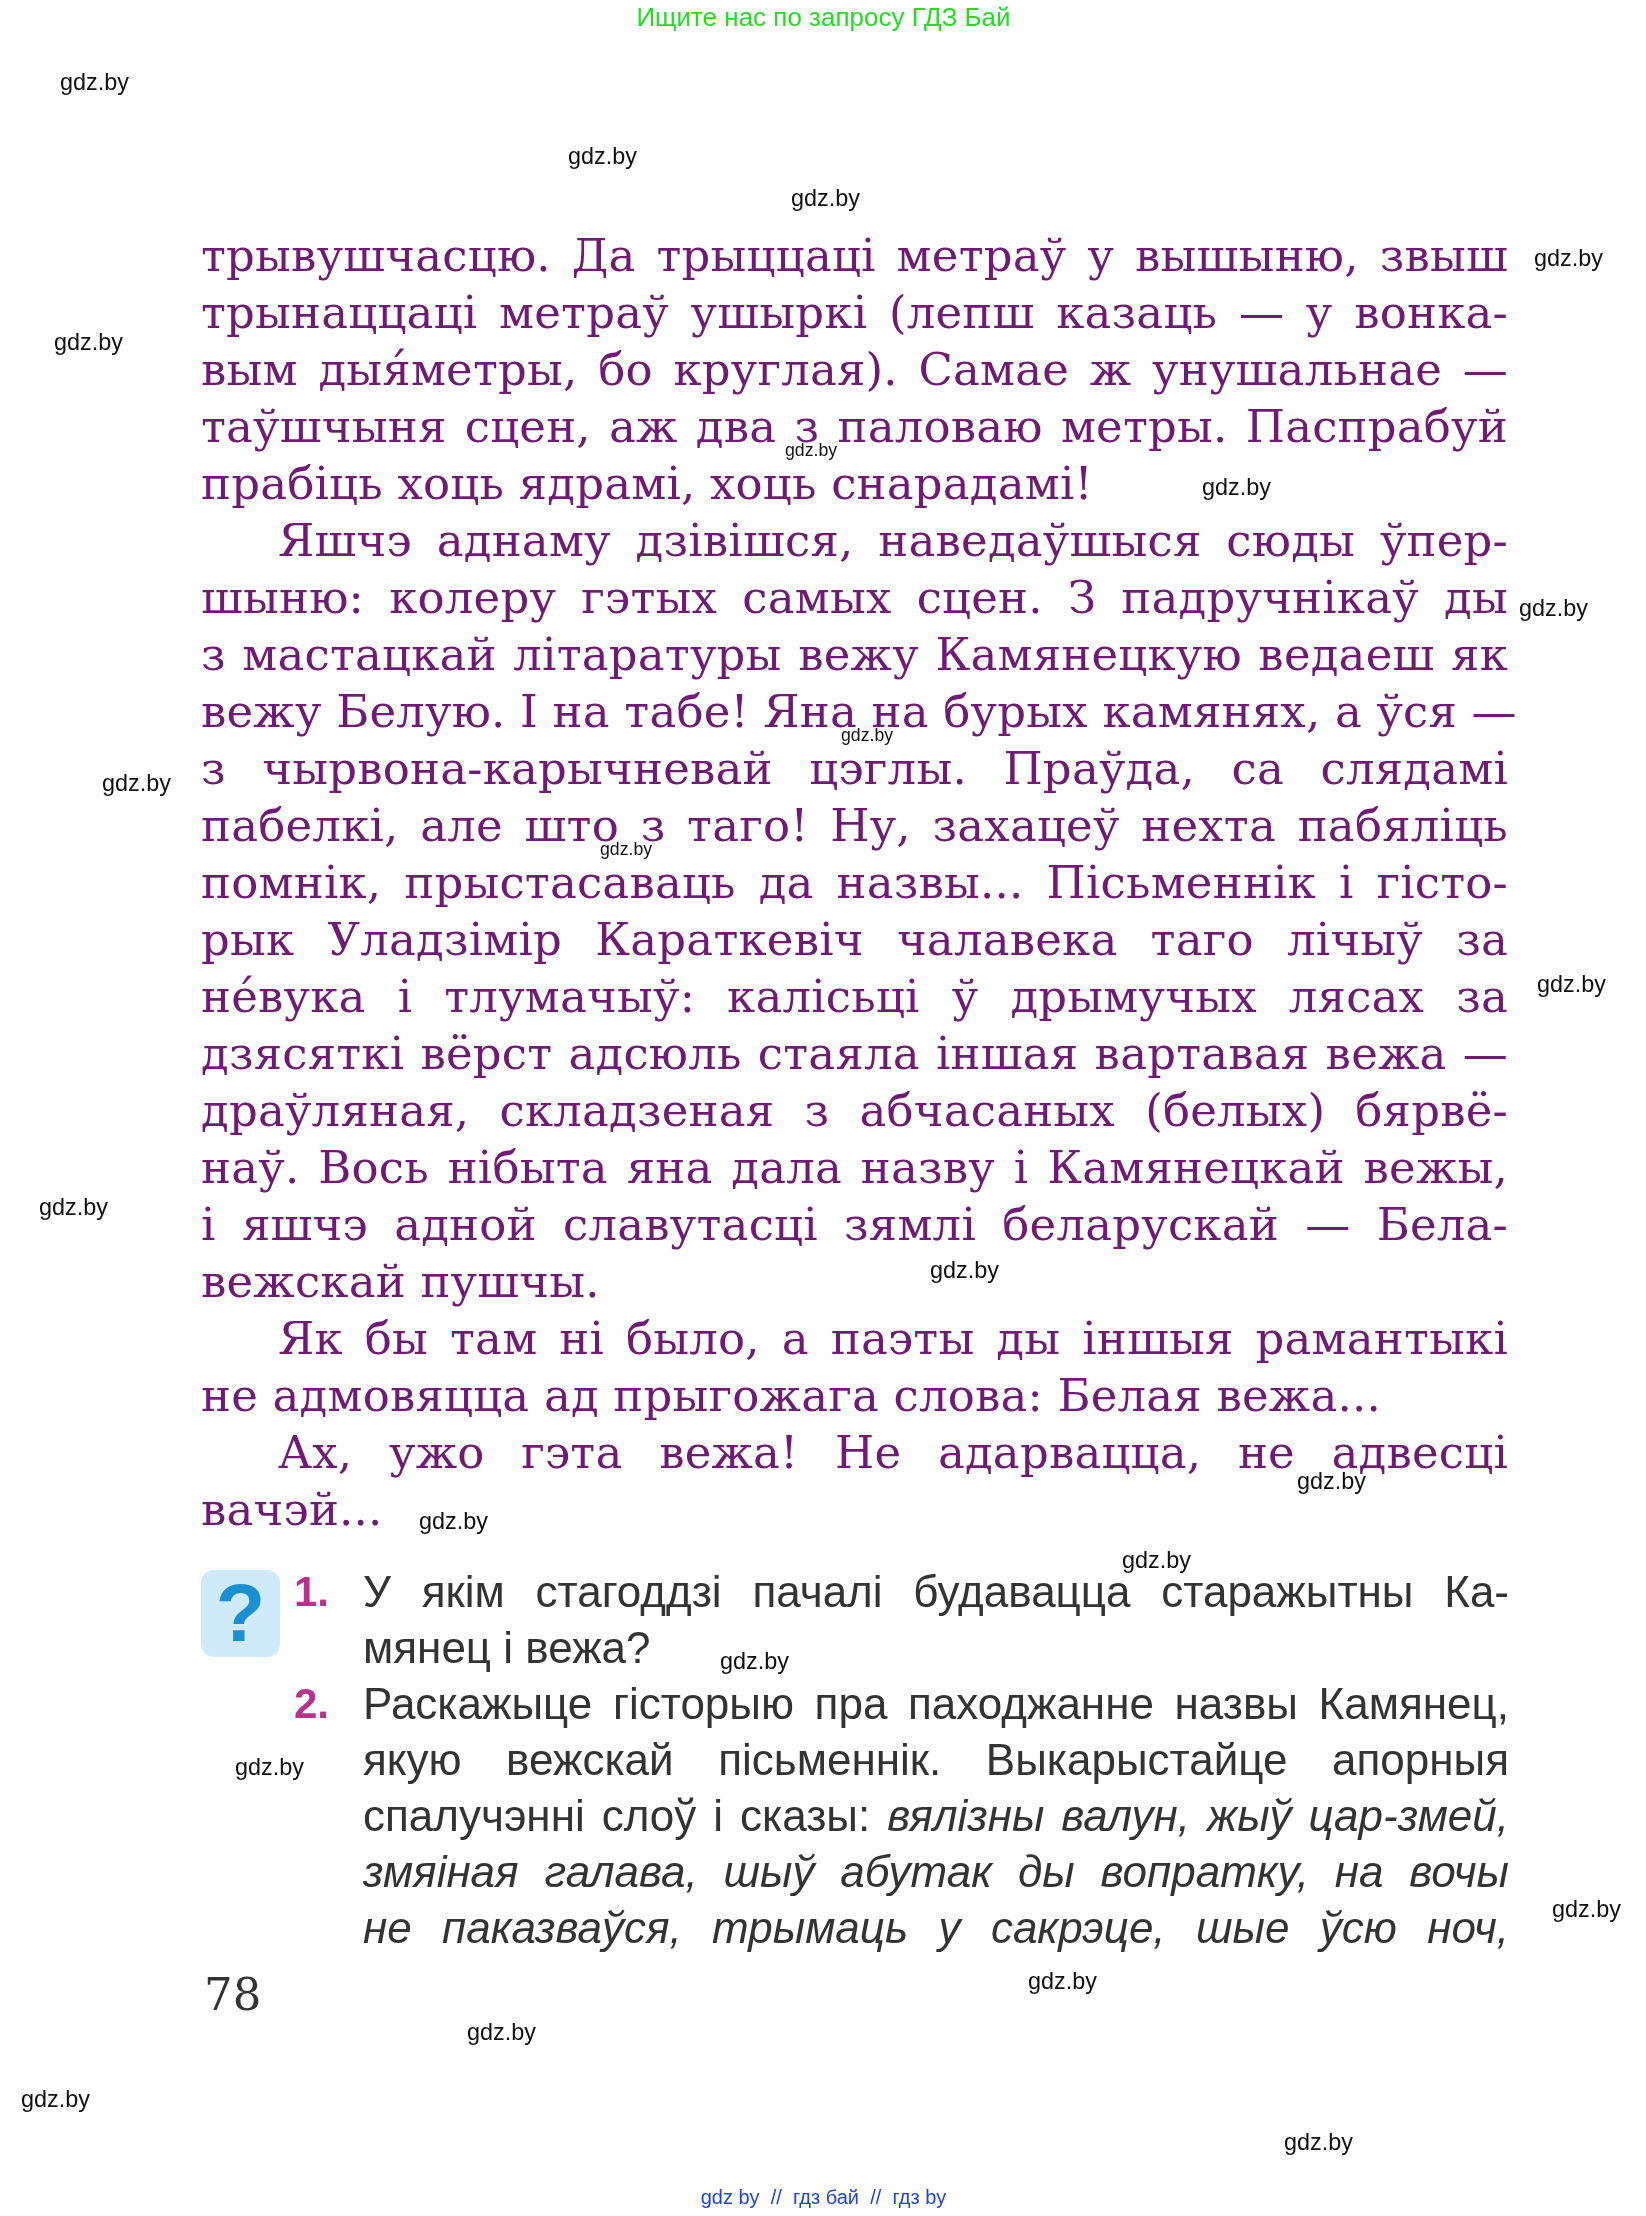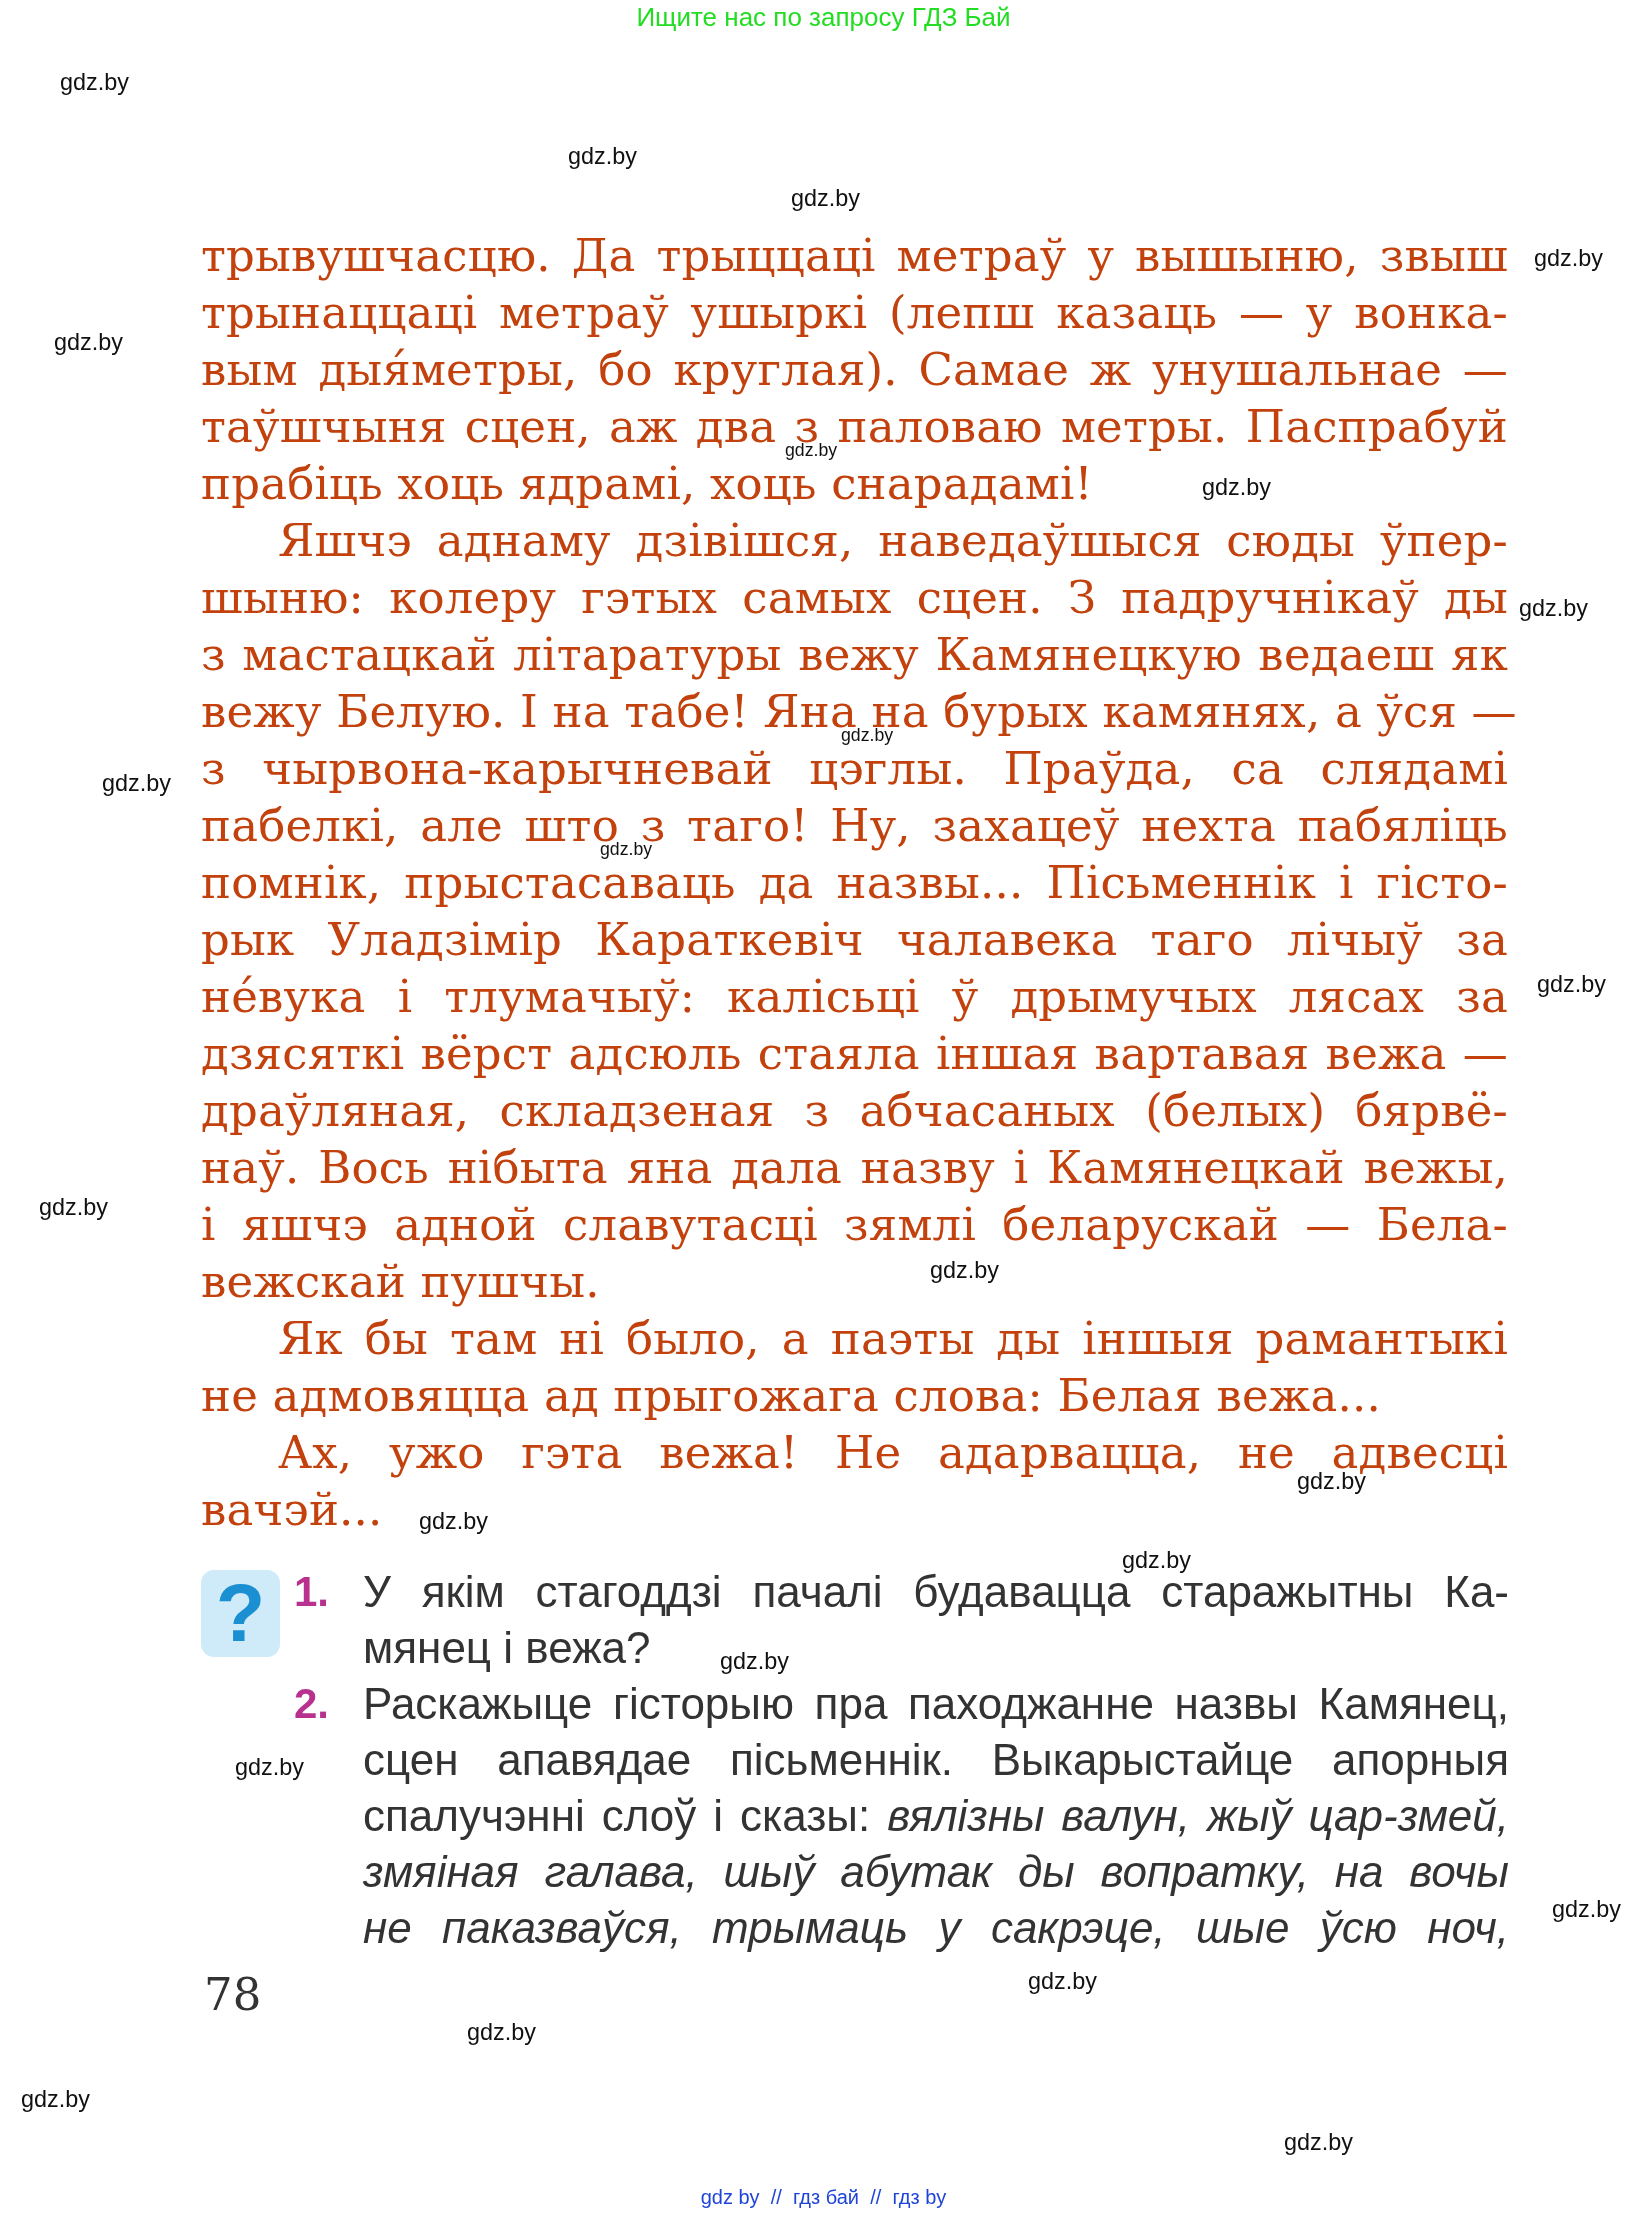--- a/index.html
+++ b/index.html
@@ -17,21 +17,21 @@
     white-space: pre;
   }
   .wm {
     position: absolute; font-family: "Liberation Sans", sans-serif;
     font-size: 23.4px; color: #111; white-space: nowrap; z-index: 5;
   }
   .wm.small { font-size: 17.7px; }
   .body-text {
     position: absolute; left: 201px; top: 227px; width: 1307px;
     font-family: "DejaVu Serif", serif; font-size: 45px; line-height: 57px;
-    color: #c2410c; letter-spacing: 0.2px;
+    color: #701a75; letter-spacing: 0.2px;
   }
   .line { display: block; text-align: justify; text-align-last: justify; white-space: nowrap; height: 57px; }
   .line.last { text-align-last: left; }
   .line.indent { padding-left: 77px; }
   .questions {
     position: absolute; left: 201px; top: 1564px; width: 1307px;
   }
   .q-icon {
     position: absolute; left: 0; top: 6.4px; width: 79px; height: 87px;
     background: #cfeaf8; border-radius: 13px;
@@ -92,21 +92,21 @@
   <div class="q-icon">?</div>
   <div class="q-list">
     <div class="q-item">
       <span class="q-num">1.</span>
       <span class="q-line">У якім стагоддзі пачалі будавацца старажытны Ка-</span>
       <span class="q-line last">мянец і вежа?</span>
     </div>
     <div class="q-item">
       <span class="q-num">2.</span>
       <span class="q-line">Раскажыце гісторыю пра паходжанне назвы Камянец,</span>
-      <span class="q-line">сцен апавядае пісьменнік. Выкарыстайце апорныя</span>
+      <span class="q-line">якую вежскай пісьменнік. Выкарыстайце апорныя</span>
       <span class="q-line"><span>спалучэнні слоў і сказы: </span><i>вялізны валун, жыў цар-змей,</i></span>
       <span class="q-line"><i>змяіная галава, шыў абутак ды вопратку, на вочы</i></span>
       <span class="q-line"><i>не паказваўся, трымаць у сакрэце, шые ўсю ноч,</i></span>
     </div>
   </div>
 </div>
 
 <div class="page-num">78</div>
 
 <span class="wm" style="left:60px;top:69px">gdz.by</span>

